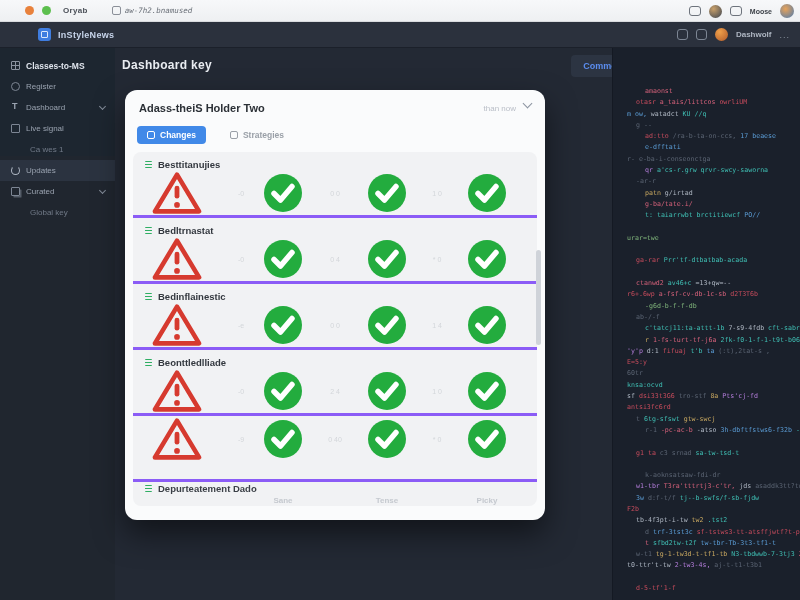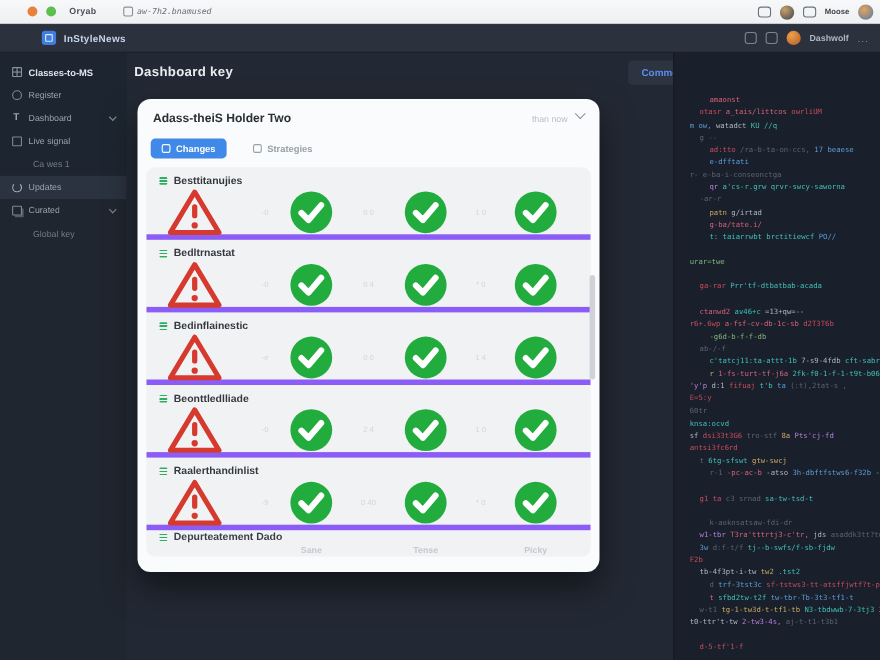--- a/index.html
+++ b/index.html
@@ -73,21 +73,21 @@
   .card-title { font-size:11px; font-weight:bold; color:#2b3036; }
   .card-dd { margin-left:auto; display:flex; gap:8px; cursor:pointer;padding-left:27px; }
   .card-dd-label { font-size:8px; color:#b9bec7; }
   .dd-chev { width:7px; height:7px; border-right:1.6px solid #8b93a0; border-bottom:1.6px solid #8b93a0; transform:rotate(45deg); margin-top:-4px; }
   .tabs { position:absolute; left:12px; top:36px; display:flex; align-items:flex-start; gap:14px; }
   .tab { display:flex; align-items:center; gap:5px; font-size:8.5px; font-weight:bold; cursor:pointer;
     padding:4px 10px; border-radius:4px; color:#9aa0a8; }
   .tab.active { background:#4189e8; color:#fff; }
   .tab-ico { width:8px; height:8px; border:1.3px solid currentColor; border-radius:2px; }
   .table { position:absolute; left:8px; right:8px; top:62px; bottom:14px; background:#f1f2f4; border-radius:8px; overflow:hidden; }
-  .t-row { border-bottom:5px solid #8b5cf6; height:66px; }
+  .t-row { border-bottom:3px solid #8b5cf6; height:66px; }
   .t-label { display:flex; align-items:center; gap:6px; padding:7px 0 0 12px; }
   .t-label-text { font-size:9.5px; font-weight:bold; color:#33383f; }
   .bullet { width:7px; height:7px; background:repeating-linear-gradient(#2fae63 0 1.4px, transparent 1.4px 2.9px); border-radius:1px; }
   .t-icons, .t-footer { display:grid; grid-template-columns:88px 40px 44px 60px 44px 56px 44px;
     align-items:center; justify-items:center; }
   .t-icons { height:44px; }
   .hint { font-size:7px; color:#d3d6da; }
   .t-footer { height:24px; }
   .t-footer-name { grid-column:1 / 3; justify-self:start; display:flex; align-items:center; gap:6px; padding-left:12px; }
   .t-footer-name span.txt { font-size:9.5px; font-weight:bold; color:#3a3f46; white-space:nowrap; }
@@ -350,24 +350,20 @@
               <span class="hint">1 0</span>
               <span>
                 <svg width="40" height="40" viewBox="0 0 40 40">
                   <circle cx="20" cy="20" r="19" fill="#23ac3e"></circle>
                   <path d="M11 20.5 L17.5 27 L29 13.5" fill="none" stroke="#fff" stroke-width="5.5" stroke-linecap="round" stroke-linejoin="round"></path>
                 </svg>
               </span>
             </div>
           </div>
           <div class="t-row">
-            <div class="t-label">
-              <span class="bullet"></span>
-              <span class="t-label-text">Raalerthandinlist</span>
-            </div>
             <div class="t-icons">
               <span>
                 <svg width="54" height="46" viewBox="0 0 56 50">
                   <path d="M28 5 L52 45 H4 Z" fill="none" stroke="#d63a2f" stroke-width="5" stroke-linejoin="round"></path>
                   <rect x="25.4" y="17" width="5.2" height="14" rx="2.6" fill="#d63a2f"></rect>
                   <circle cx="28" cy="38" r="3.1" fill="#d63a2f"></circle>
                 </svg>
               </span>
               <span class="hint">-9</span>
               <span>

